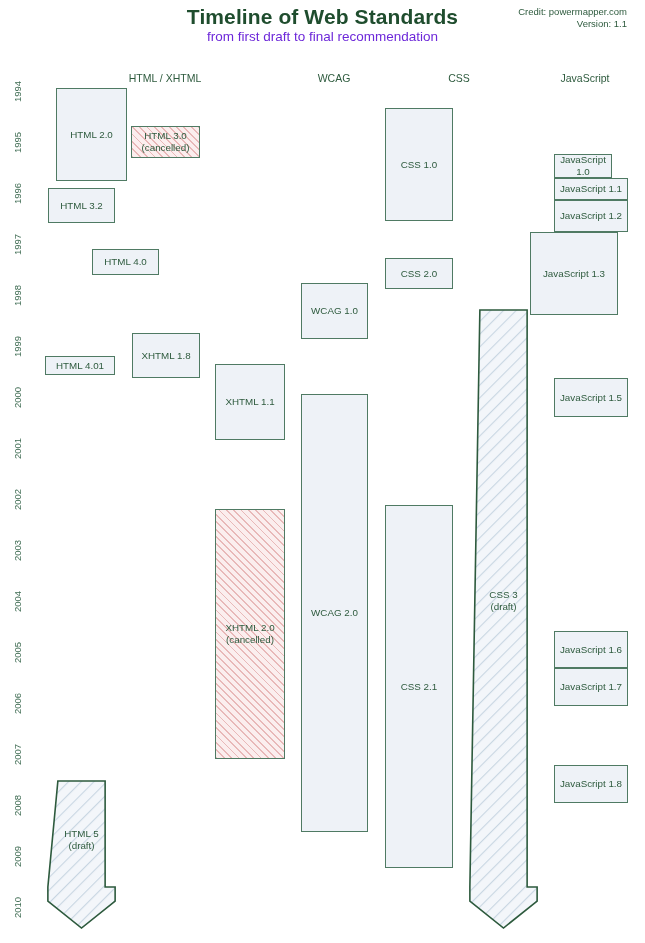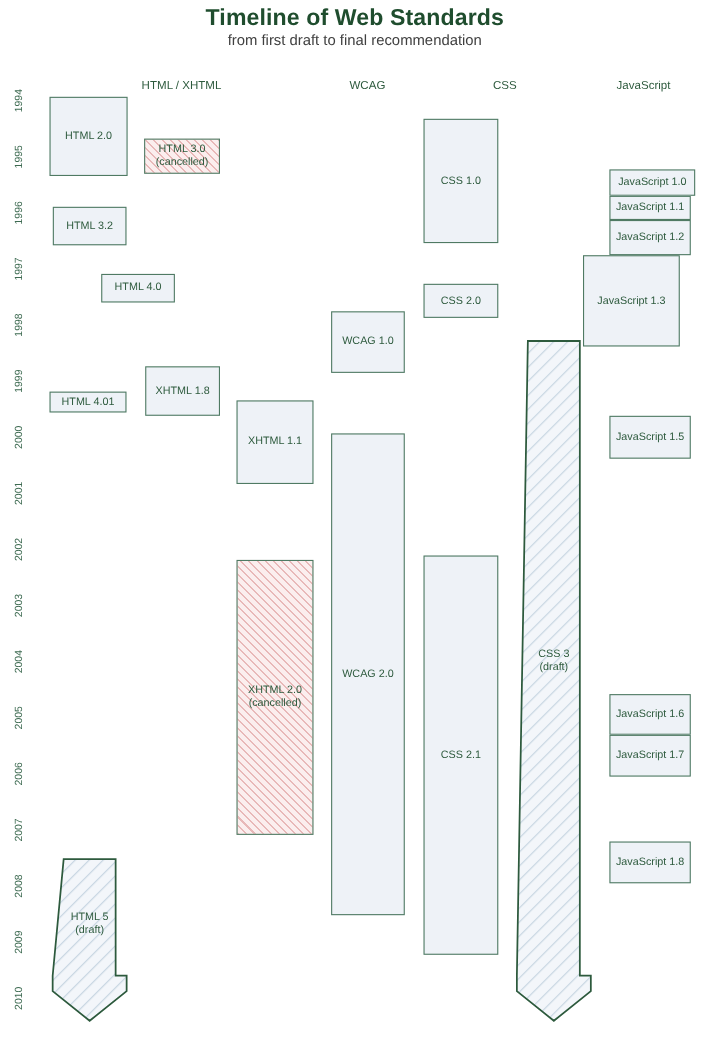--- a/index.html
+++ b/index.html
@@ -32,21 +32,21 @@
     color: #1f4d2e;
     letter-spacing: 0.1px;
   }
   #subtitle {
     position: absolute;
     left: 0;
     top: 29px;
     width: 645px;
     text-align: center;
     font-size: 13.5px;
-    color: #404040;
+    color: #6d28d9;
   }
   #credit {
     position: absolute;
     right: 18px;
     top: 6px;
     text-align: right;
     font-size: 9.5px;
     line-height: 12px;
     color: #2d5a3d;
   }
@@ -131,20 +131,24 @@
       <pattern id="draftHatch" width="9" height="9" patternTransform="rotate(45)" patternUnits="userSpaceOnUse">
         <rect width="9" height="9" fill="#f3f6fa"></rect>
         <line x1="0" y1="0" x2="0" y2="9" stroke="#c8d6e2" stroke-width="2.2"></line>
       </pattern>
     </defs>
   </svg>
 
   <div id="title">Timeline of Web Standards</div>
   <div id="subtitle">from first draft to final recommendation</div>
 
+  <div id="credit">
+    <div>Credit: powermapper.com</div>
+    <div>Version: 1.1</div>
+  </div>
 
   <div id="column-headers">
       <div class="col-header" style="left: 165px;">HTML / XHTML</div>
       <div class="col-header" style="left: 334px;">WCAG</div>
       <div class="col-header" style="left: 459px;">CSS</div>
       <div class="col-header" style="left: 585px;">JavaScript</div>
     </div>
   <div id="year-axis">
       <div class="year-label" style="top: 86px;"><span>1994</span></div>
       <div class="year-label" style="top: 137px;"><span>1995</span></div>
@@ -158,36 +162,36 @@
       <div class="year-label" style="top: 545px;"><span>2003</span></div>
       <div class="year-label" style="top: 596px;"><span>2004</span></div>
       <div class="year-label" style="top: 647px;"><span>2005</span></div>
       <div class="year-label" style="top: 698px;"><span>2006</span></div>
       <div class="year-label" style="top: 749px;"><span>2007</span></div>
       <div class="year-label" style="top: 800px;"><span>2008</span></div>
       <div class="year-label" style="top: 851px;"><span>2009</span></div>
       <div class="year-label" style="top: 902px;"><span>2010</span></div>
     </div>
   <div id="boxes-layer">
-      <div class="box" style="left: 45px; top: 88px; width: 71px; height: 72px;"><div>HTML 2.0</div></div>
+      <div class="box" style="left: 56px; top: 88px; width: 71px; height: 93px;"><div>HTML 2.0</div></div>
       <div class="box cancelled" style="left: 131px; top: 126px; width: 69px; height: 32px;"><div>HTML 3.0
 (cancelled)</div></div>
       <div class="box" style="left: 48px; top: 188px; width: 67px; height: 35px;"><div>HTML 3.2</div></div>
       <div class="box" style="left: 48px; top: 249px; width: 67px; height: 26px; margin-left: 44px;"><div>HTML 4.0</div></div>
       <div class="box" style="left: 45px; top: 356px; width: 70px; height: 19px;"><div>HTML 4.01</div></div>
       <div class="box" style="left: 132px; top: 333px; width: 68px; height: 45px;"><div>XHTML 1.8</div></div>
       <div class="box" style="left: 215px; top: 364px; width: 70px; height: 76px;"><div>XHTML 1.1</div></div>
       <div class="box cancelled" style="left: 215px; top: 509px; width: 70px; height: 250px;"><div>XHTML 2.0
 (cancelled)</div></div>
       <div class="box" style="left: 301px; top: 283px; width: 67px; height: 56px;"><div>WCAG 1.0</div></div>
       <div class="box" style="left: 301px; top: 394px; width: 67px; height: 438px;"><div>WCAG 2.0</div></div>
       <div class="box" style="left: 385px; top: 108px; width: 68px; height: 113px;"><div>CSS 1.0</div></div>
       <div class="box" style="left: 385px; top: 258px; width: 68px; height: 31px; text-align: right;"><div>CSS 2.0</div></div>
       <div class="box" style="left: 385px; top: 505px; width: 68px; height: 363px;"><div>CSS 2.1</div></div>
-      <div class="box" style="left: 554px; top: 154px; width: 78px; height: 24px;"><div>JavaScript 1.0</div></div>
+      <div class="box" style="left: 554px; top: 154px; width: 58px; height: 24px;"><div>JavaScript 1.0</div></div>
       <div class="box" style="left: 554px; top: 178px; width: 74px; height: 22px;"><div>JavaScript 1.1</div></div>
       <div class="box" style="left: 554px; top: 200px; width: 74px; height: 32px;"><div>JavaScript 1.2</div></div>
       <div class="box" style="left: 530px; top: 232px; width: 88px; height: 83px;"><div>JavaScript 1.3</div></div>
       <div class="box" style="left: 554px; top: 378px; width: 74px; height: 39px;"><div>JavaScript 1.5</div></div>
       <div class="box" style="left: 554px; top: 631px; width: 74px; height: 37px;"><div>JavaScript 1.6</div></div>
       <div class="box" style="left: 554px; top: 668px; width: 74px; height: 38px;"><div>JavaScript 1.7</div></div>
       <div class="box" style="left: 554px; top: 765px; width: 74px; height: 38px;"><div>JavaScript 1.8</div></div>
     </div>
   <div id="arrows-layer">
       <div class="arrow" style="left: 44px; top: 780px; width: 75px; height: 150px;">

